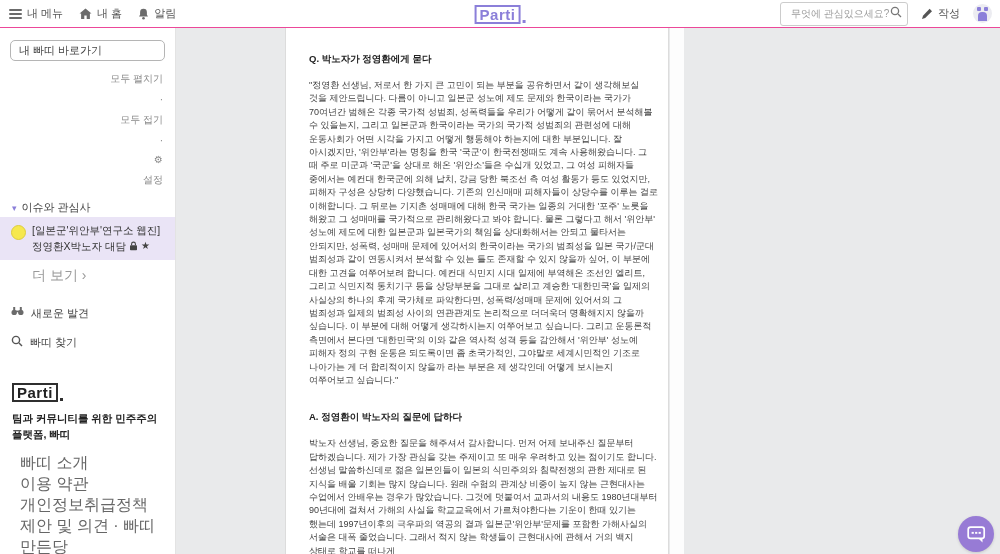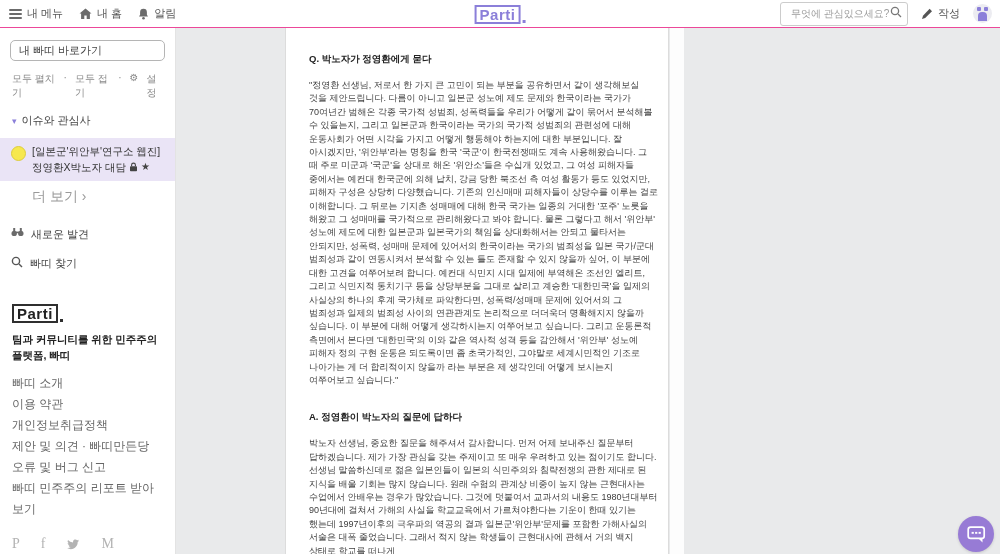--- a/index.html
+++ b/index.html
@@ -24,37 +24,37 @@
   .searchbox input { border:0; outline:0; width:102px; height:16px; margin:1px 0 0 8px; font-size:10px; color:#333; font-family:inherit; background:transparent; }
   .searchbox input::placeholder { color:#9a9a9a; }
   .search-glyph { position:absolute; right:5px; top:3px; }
   .avatar { width:19px; height:19px; border-radius:50%; background:#ececf1; position:relative; cursor:pointer; overflow:hidden; }
   .avatar .eye { position:absolute; top:3px; width:4px; height:4px; background:#8b7fd9; border-radius:1px; }
   .avatar .eye.l { left:4px; } .avatar .eye.r { right:4px; }
   .avatar .bodyshape { position:absolute; top:8px; left:5px; width:9px; height:9px; background:#8b7fd9; border-radius:4px 4px 0 0; }
   
   .sidebar { position:absolute; top:28px; left:0; width:176px; bottom:0; background:#fff; border-right:1px solid #e3e3e3; }
   .shortcut { margin:12px 10px 0; height:21px; line-height:19px; border:1px solid #b5b5b5; border-radius:5px; padding-left:8px; font-size:11px; color:#444; cursor:pointer; }
-  .controls { margin:11px 12px 0; font-size:10px; color:#8a8a8a; display:flex; align-items:flex-start; gap:8px; }
+  .controls { margin:11px 12px 0; font-size:10px; color:#8a8a8a; display:flex; align-items:flex-end; gap:8px;flex-direction:column; }
   .controls .ctl { cursor:pointer; }
   .section-head { margin:13px 12px 0; font-size:11px; color:#444; display:flex; gap:5px; align-items:center; cursor:pointer; }
   .caret { color:#8b7fd9; font-size:9px; }
-  .active-item { margin-top:10px; background:#eae4f6; padding:6px 8px 6px 32px; position:relative; font-size:10.5px; line-height:15px; color:#333; cursor:pointer; }
+  .active-item { margin-top:2px; background:#eae4f6; padding:6px 8px 6px 32px; position:relative; font-size:10.5px; line-height:15px; color:#333; cursor:pointer; }
   .active-item .dot { position:absolute; left:11px; top:8px; width:15px; height:15px; border-radius:50%; background:#f6e84e; border:1px solid #ddcc3e; }
   .item-meta { display:inline-flex; align-items:center; gap:3px; margin-left:3px; vertical-align:-1px; }
   .star { font-size:10px; color:#444; }
   .more { margin:7px 0 0 32px; font-size:14px; color:#999; cursor:pointer; }
   .nav-row { margin:14px 0 0 11px; font-size:11px; color:#444; display:flex; align-items:flex-start; gap:7px; cursor:pointer; }
   .nav-row.first { margin-top:21px; }
   .foot-logo { margin:33px 0 0 12px; display:inline-flex; align-items:flex-end; }
   .logo-box.dark { border-color:#2f2f2f; color:#222; }
   .logo-dot.dark { background:#2f2f2f; }
   .tagline { margin:8px 12px 0; font-size:10.5px; font-weight:bold; color:#222; line-height:16px; }
   .flinks { margin:10px 12px 0; }
-  .flink { font-size:12px; color:#666; line-height:21px; cursor:pointer; }
+  .flink { font-size:16px; color:#666; line-height:21px; cursor:pointer;margin-left:8px; }
   .socials { margin:17px 12px 0; display:flex; gap:21px; align-items:center; }
   .s-ic { color:#b3b3b3; font-size:14px; line-height:14px; cursor:pointer; font-family:"Liberation Serif","DejaVu Serif",serif; }
   
   .content { position:absolute; top:28px; left:285px; width:384px; height:640px; background:#fff;
              border-left:1px solid #dcdcdc; border-right:1px solid #dcdcdc; padding:25px 10px 0 23px; }
   .qa-head { margin:0 0 13px; font-size:9.5px; font-weight:bold; color:#222; }
   .qa-head.answer { margin-top:24px; }
   .qa-body { margin:0; font-size:9px; line-height:13.4px; color:#3c3c3c; word-break:keep-all; }
   .scroll-strip { position:absolute; top:28px; left:670px; width:14px; bottom:0; background:#fdfdfd; cursor:pointer; }
   

